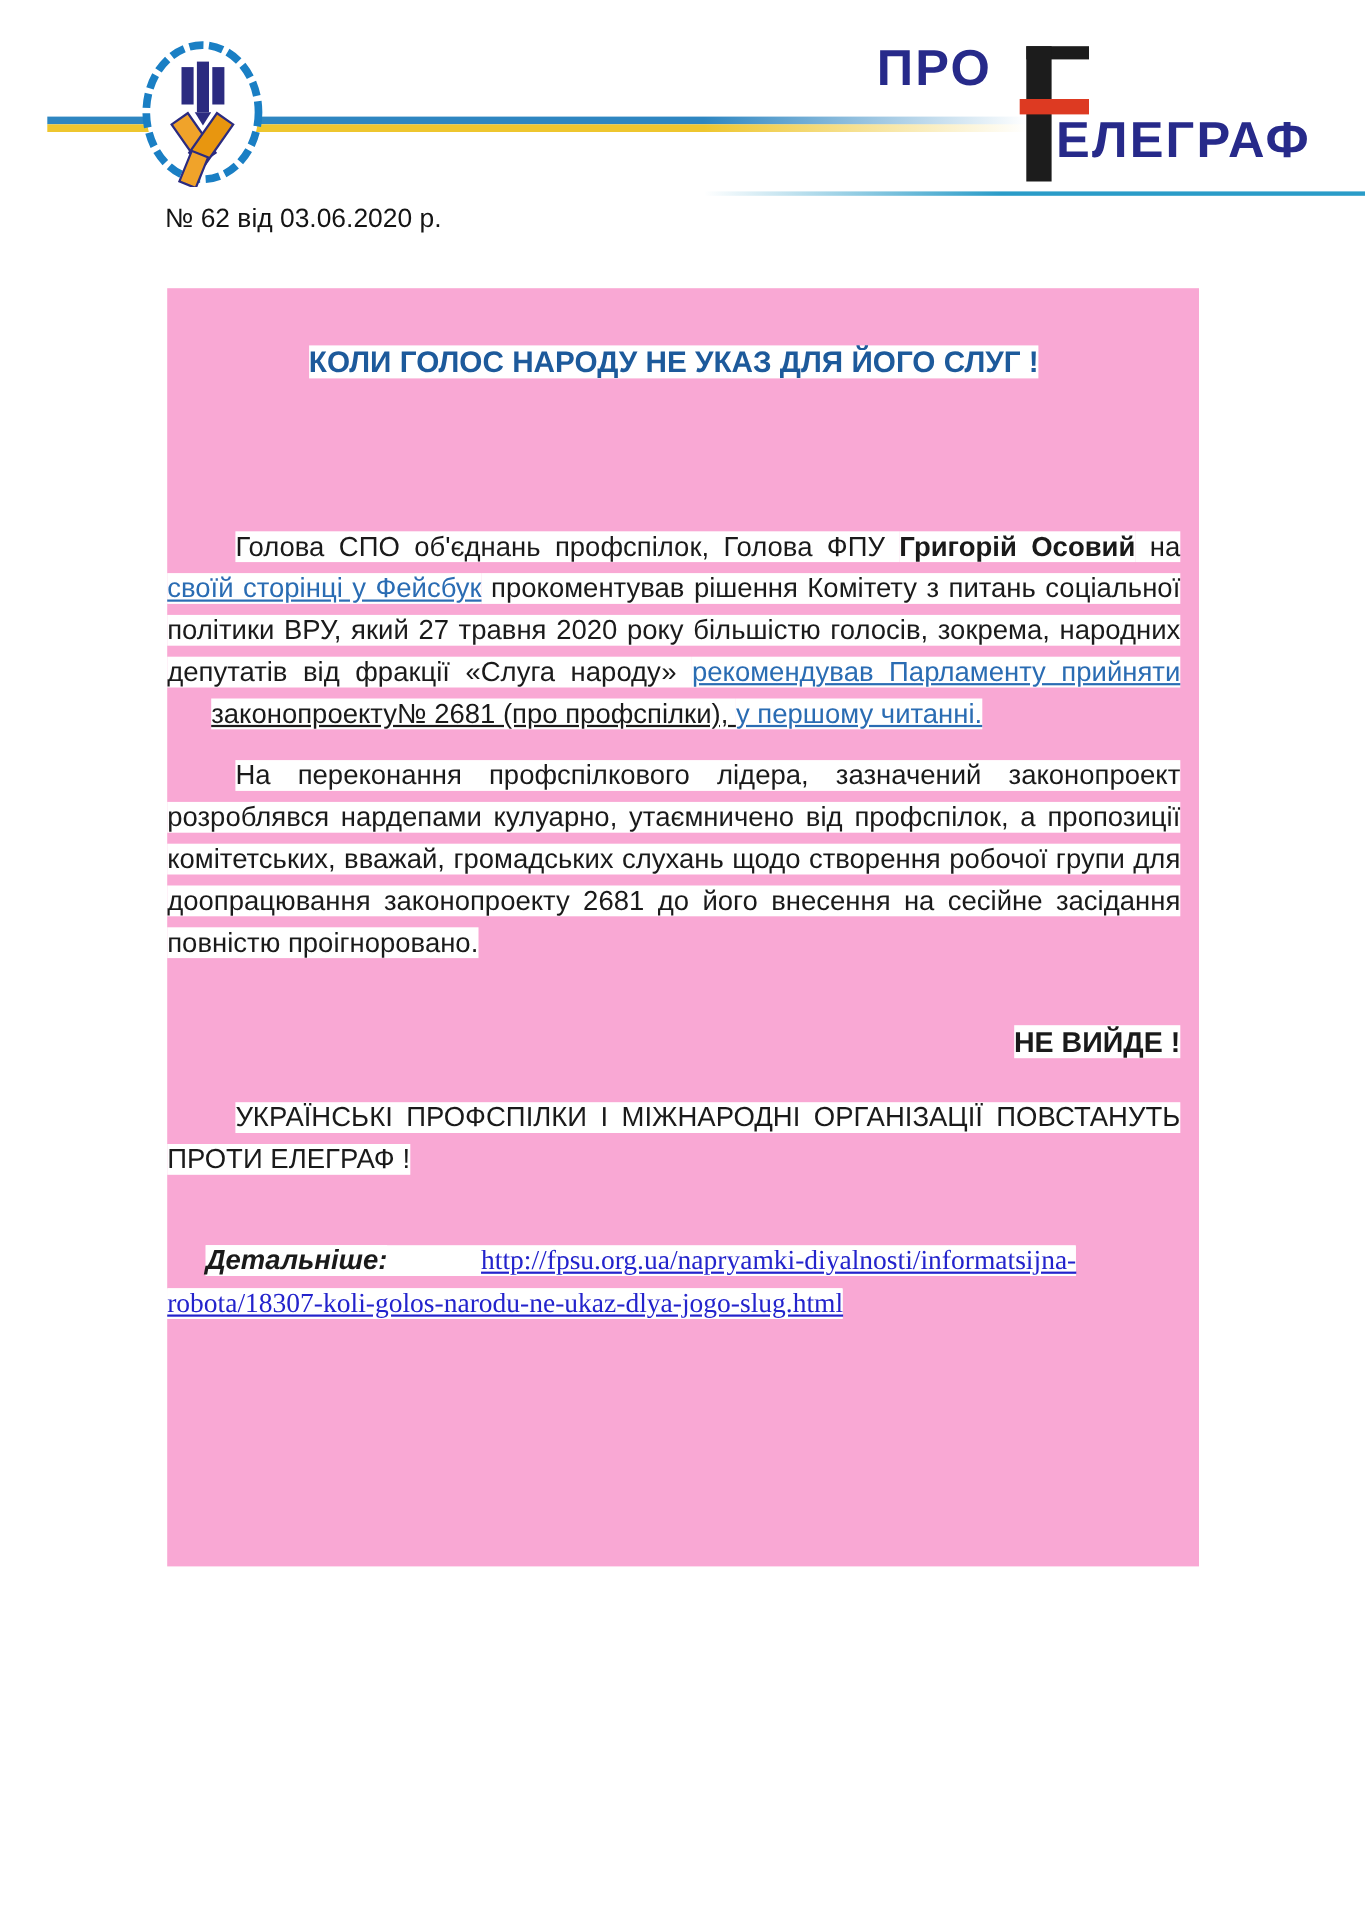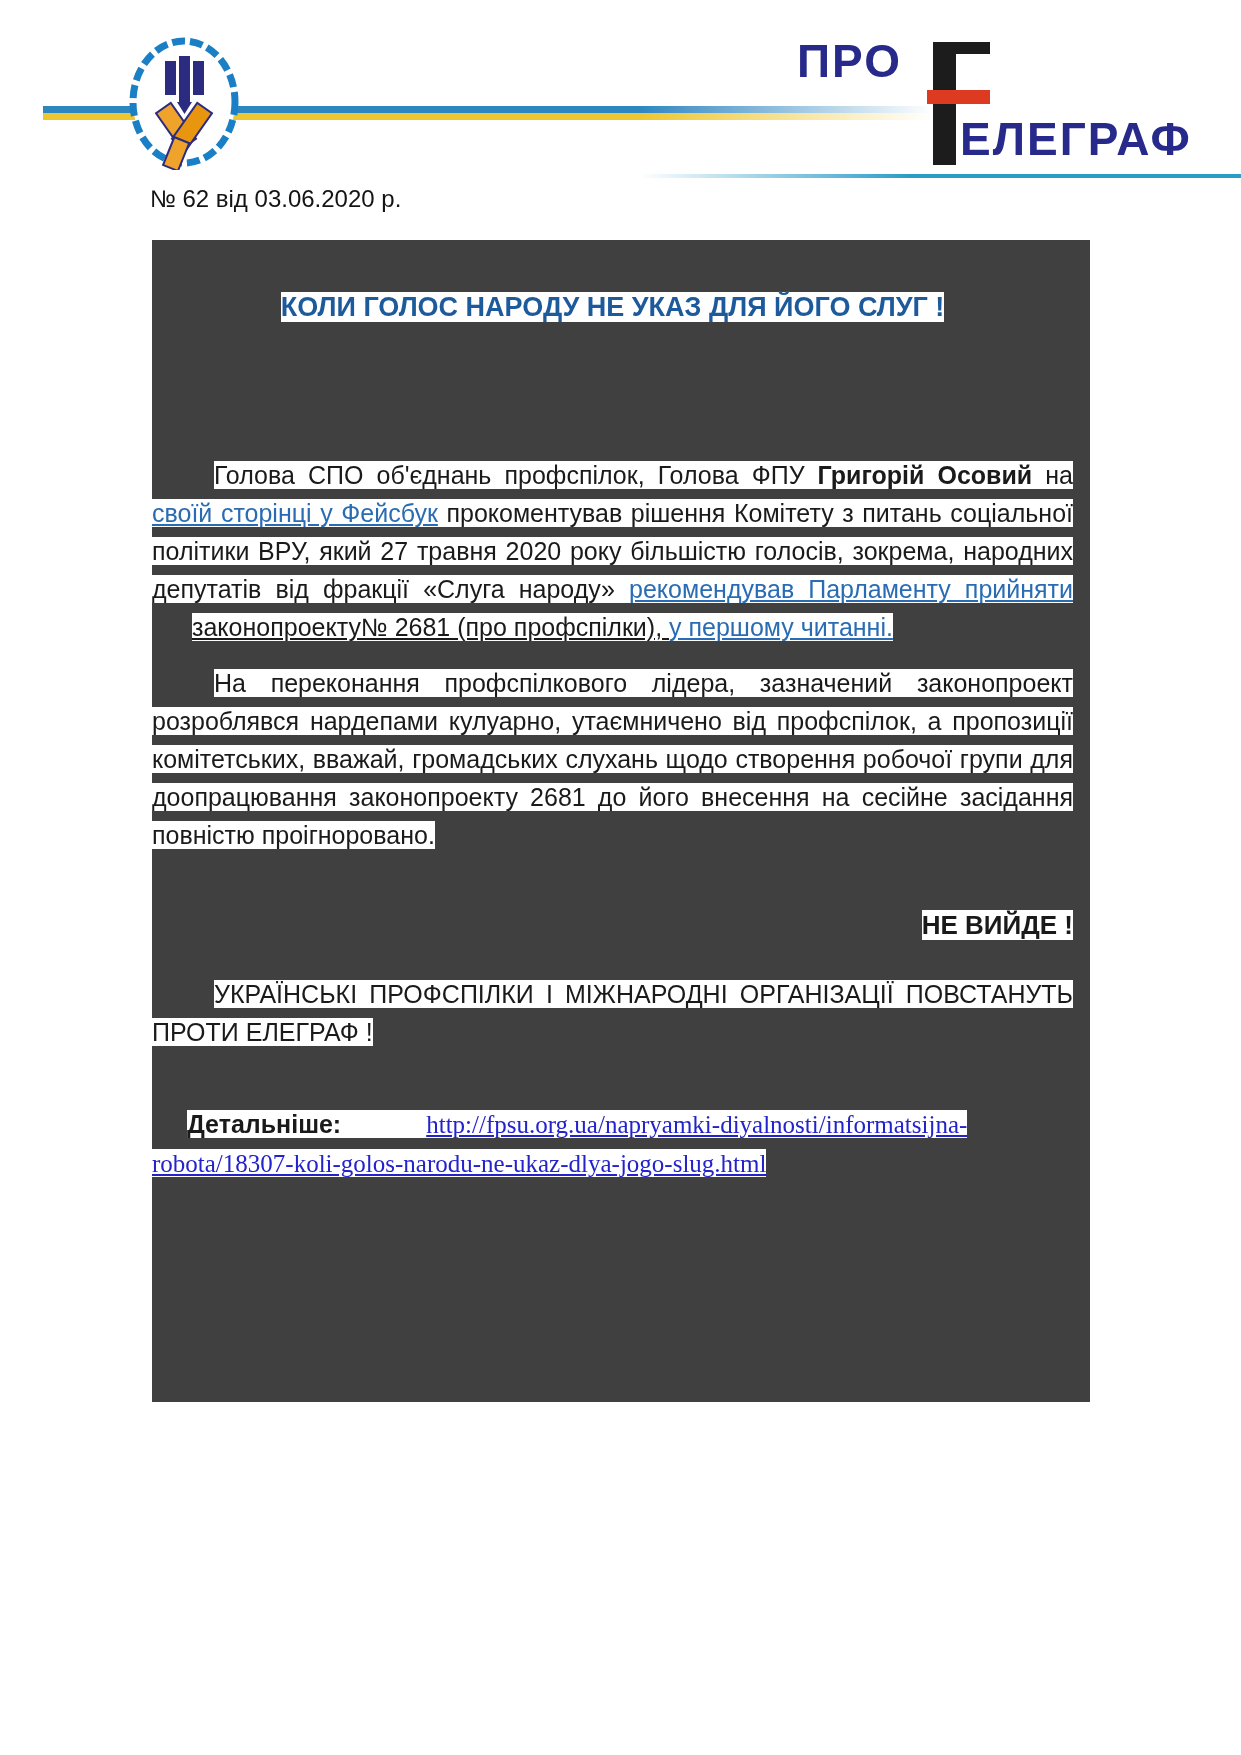--- a/index.html
+++ b/index.html
@@ -13,47 +13,47 @@
   .flag-line .blue   { height:7px; background:linear-gradient(to right,#2e86c1 0%,#2e86c1 67%,rgba(46,134,193,0) 100%); }
   .flag-line .yellow { height:7px; background:linear-gradient(to right,#eec62f 0%,#eec62f 67%,rgba(238,198,47,0) 100%); }
 
   .emblem { position:absolute; left:128px; top:36px; width:112px; height:134px; }
 
   .right-logo { position:absolute; left:790px; top:38px; width:410px; height:130px; }
   .right-logo .pro { position:absolute; left:7px; top:-4px; font-size:46px; font-weight:bold; letter-spacing:2px; color:#272a8a; }
   .right-logo .fbar-v   { position:absolute; left:143px; top:4px;  width:23px; height:123px; background:#1c1c1c; }
   .right-logo .fbar-top { position:absolute; left:143px; top:4px;  width:57px; height:12px; background:#1c1c1c; }
   .right-logo .fbar-red { position:absolute; left:137px; top:52px; width:63px; height:14px; background:#dd3a22; }
-  .right-logo .telegraph { position:absolute; left:170px; top:74px; font-size:46px; font-weight:bold; letter-spacing:2px; color:#272a8a; }
+  .right-logo .telegraph { position:absolute; left:170px; top:62px; font-size:46px; font-weight:bold; letter-spacing:2px; color:#272a8a; }
   .teal-line { position:absolute; left:640px; top:174px; width:601px; height:4px;
                background:linear-gradient(to right,rgba(42,156,200,0),#2a9cc8 45%,#2a9cc8); }
 
   .doc-number { position:absolute; left:150px; top:185px; font-size:24px; color:#141414; }
 
   
-  .content { position:absolute; left:152px; top:240px; width:938px; height:1162px; background:#404040; }
+  .content { position:absolute; left:152px; top:262px; width:938px; height:1162px; background:#f9a8d4; }
   .content-inner { padding-right:17px; }
 
   .title { margin:48px 0 0; text-align:center; font-size:27px; font-weight:bold; color:#1d5a9b; line-height:38px; }
 
   .body-par { margin:0; font-size:25px; line-height:38px; text-align:justify; text-indent:62px; color:#1a1a1a; }
   .par1 { margin-top:130px; }
   .par2 { margin-top:18px; }
   .par3 { margin-top:27px; }
   .ne-vyide { margin-top:52px; font-weight:bold; text-indent:0; text-align:right; font-size:26px; }
   .par4 { margin-top:31px; }
   .details { margin-top:54px; text-indent:35px; }
   .signature { margin-top:55px; text-align:right; text-indent:0; font-weight:bold; font-size:26px; }
 
   .hl, .run { background:#ffffff; }
   .run.bold { font-weight:bold; }
   a.run.link { color:#2a6cb3; text-decoration:underline; cursor:pointer; }
   .run.underline { color:#1a1a1a; text-decoration:underline;margin-left:40px; }
 
-  .details .label { font-weight:bold; background:#ffffff; }
+  .details .label { font-weight:bold; font-style:italic; background:#ffffff; }
   .details .spacer { display:inline-block; width:85px; background:#ffffff; }
   .url-link { font-family:"Liberation Serif", serif; color:#2323cc; text-decoration:underline;
               overflow-wrap:anywhere; cursor:pointer; background:#ffffff; }
 
   
   .footer { position:absolute; right:124px; top:1668px; text-align:right;
             font-family:"Liberation Serif", serif; font-size:25px; line-height:33px; color:#000; }
   .footer-line { position:absolute; left:0; top:1692px; width:640px; height:3px; background:#2e9bc6; }
 </style>
 </head>

